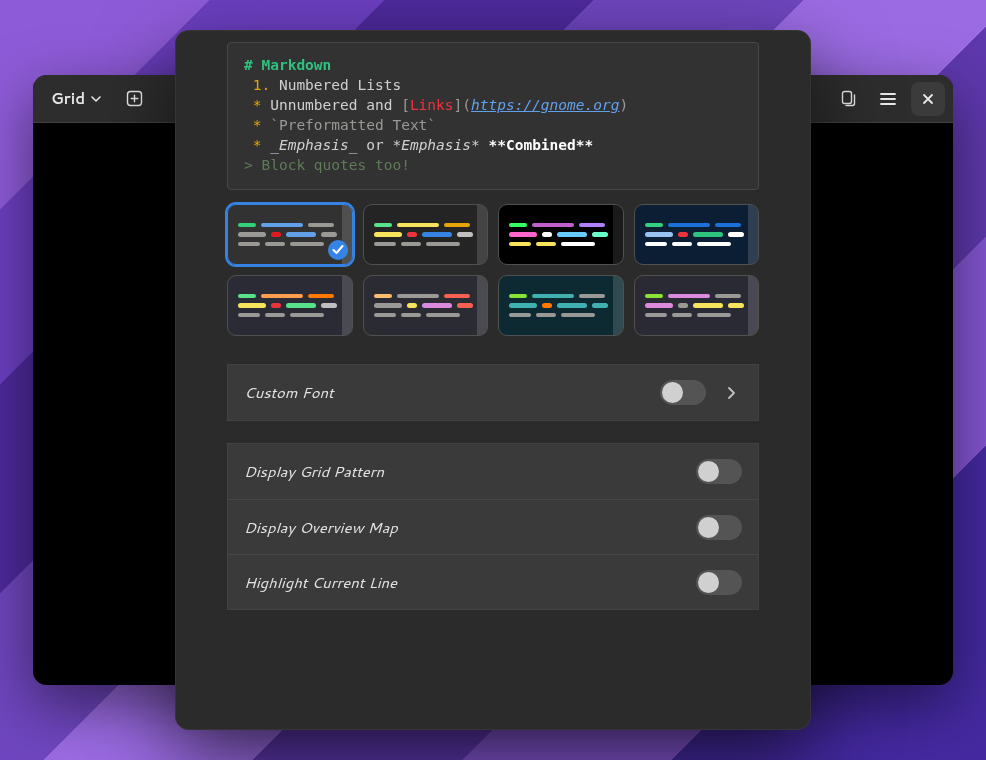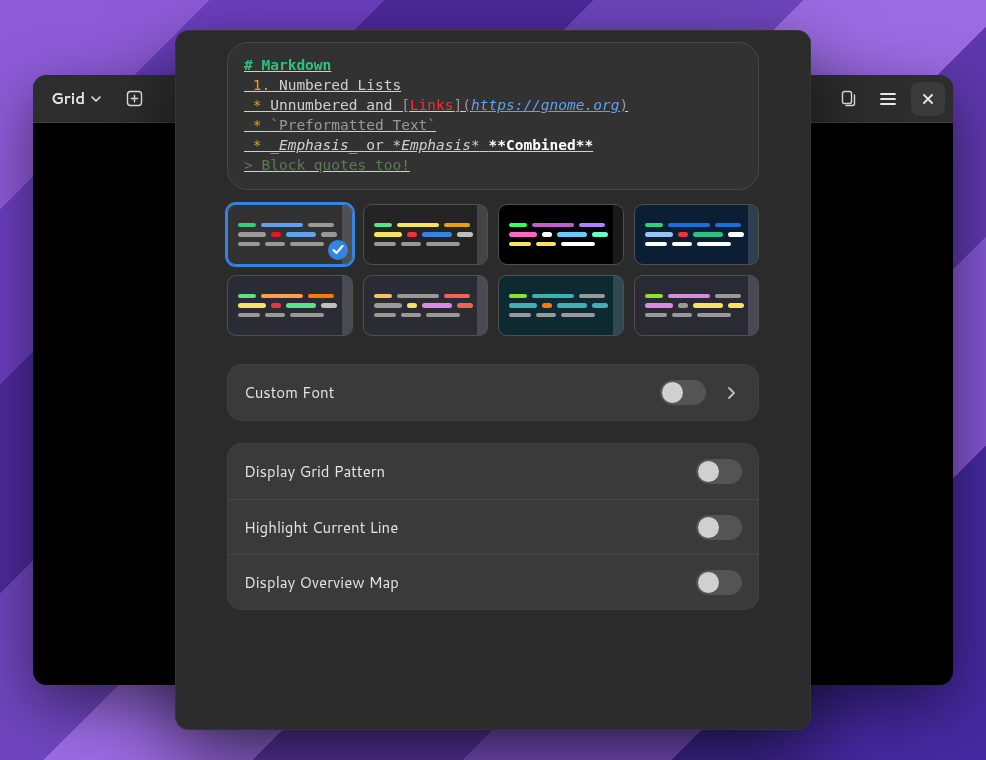--- a/index.html
+++ b/index.html
@@ -116,28 +116,27 @@
   }
 
   .section-title {
     font-weight: 700;
     margin: 10px 0 16px 0;
   }
 
   .preview {
     background: #323232;
     border: 1px solid var(--card-border);
-    border-radius: 20px;
+    border-radius: 4px;
     padding: 12px 16px 14px 16px;
     font-family: "DejaVu Sans Mono", Menlo, Consolas, monospace;
     font-size: 14.5px;
     line-height: 1.38;
     white-space: pre;
     color: #d0d0d0;
-    text-decoration: underline;
   }
   .tok-hash  { color: #2ec27e; font-weight: 700; }
   .tok-head  { color: #2ec27e; font-weight: 700; }
   .tok-num   { color: #e5a50a; }
   .tok-star  { color: #e5a50a; }
   .tok-link  { color: #ed333b; }
   .tok-url   { color: #62a0ea; font-style: italic; text-decoration: underline; }
   .tok-dim   { color: #9a9996; }
   .tok-em    { font-style: italic; color: #d0d0d0; }
   .tok-bold  { font-weight: 700; color: #ffffff; }
@@ -186,24 +185,25 @@
     border-radius: 50%;
     background: var(--accent);
     display: flex;
     align-items: center;
     justify-content: center;
   }
 
   
   .row-group {
     margin-top: 28px;
-    border-radius: 15px;
+    border-radius: 0;
     overflow: hidden;
     background: var(--card-bg);
     border: 1px solid rgba(255,255,255,.04);
+    font-style: italic;
   }
   .row-group + .row-group { margin-top: 22px; }
   .row {
     display: flex;
     align-items: center;
     height: 55px;
     padding: 0 16px 0 16px;
     gap: 14px;
   }
   .row + .row { border-top: 1px solid rgba(255,255,255,.07); }
@@ -479,27 +479,27 @@
     </div>
 
     <div class="row-group">
       <div class="row">
         <div class="row-label">Display Grid Pattern</div>
         <div class="toggle">
             <div class="knob"></div>
           </div>
       </div>
       <div class="row">
+        <div class="row-label">Display Overview Map</div>
+        <div class="toggle">
+            <div class="knob"></div>
+          </div>
+      </div>
+      <div class="row">
         <div class="row-label">Highlight Current Line</div>
         <div class="toggle">
             <div class="knob"></div>
           </div>
       </div>
-      <div class="row">
-        <div class="row-label">Display Overview Map</div>
-        <div class="toggle">
-            <div class="knob"></div>
-          </div>
-      </div>
     </div>
 
   </div>
 </div>
 
 </body></html>

